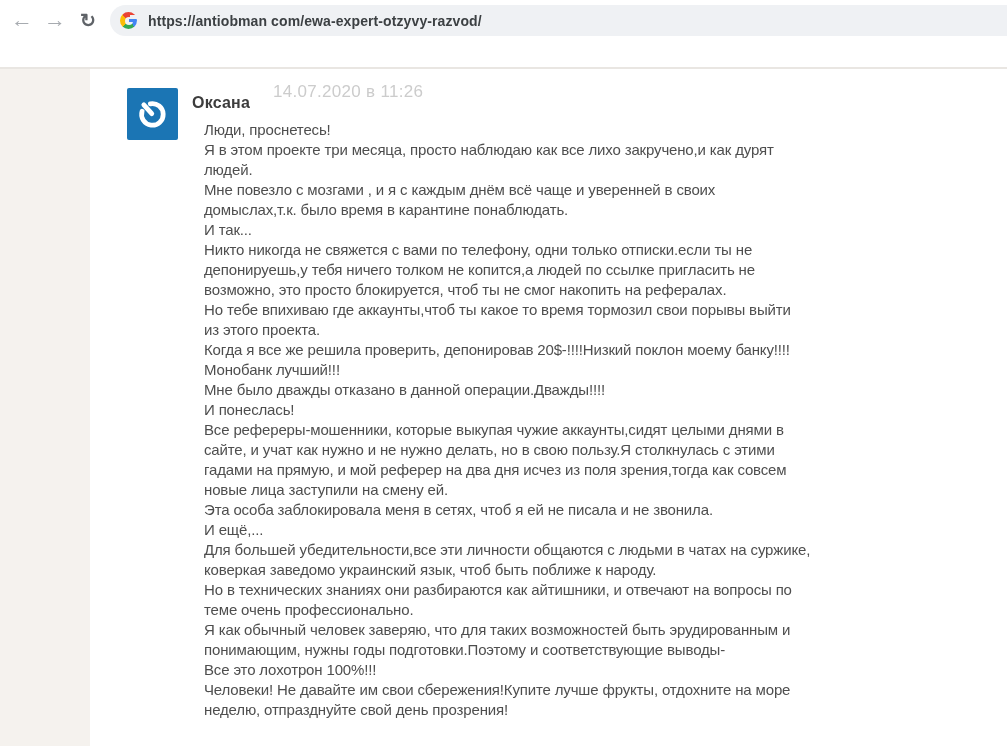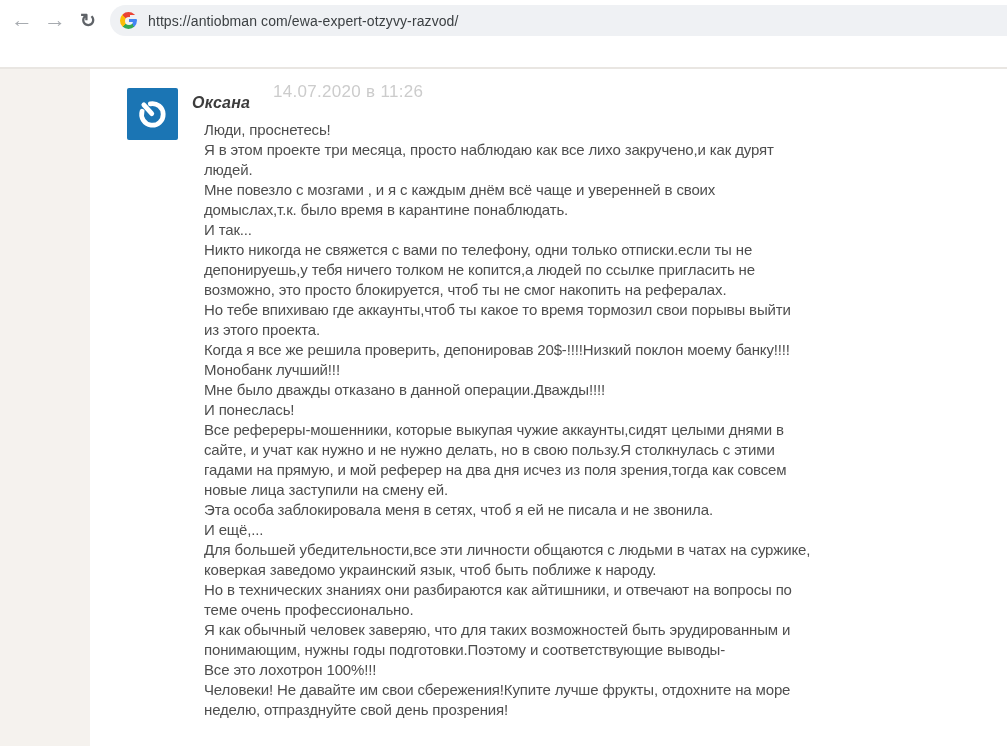--- a/index.html
+++ b/index.html
@@ -9,21 +9,21 @@
   
   .toolbar { position:absolute; left:0; top:0; width:1007px; height:67px; background:#fff; }
   .nav-btn { position:absolute; top:6px; width:26px; height:28px; display:flex;
              align-items:center; justify-content:center; cursor:pointer; user-select:none; }
   .back    { left:9px;  color:var(--toolbar_icon); font-size:22px; }
   .fwd     { left:42px; color:var(--toolbar_icon); font-size:22px; }
   .reload  { left:75px; color:var(--reload_icon);  font-size:19px; font-weight:bold; }
   .addr { position:absolute; left:110px; top:5px; right:-18px; height:31px;
           background:var(--addr_bg); border-radius:16px; display:flex;
           align-items:center; padding-left:10px; }
-  .url { font-size:14px; color:var(--url_text); letter-spacing:0.1px; white-space:nowrap; }
+  .url { font-size:14px; color:var(--url_text); letter-spacing:0.1px; white-space:nowrap;font-weight:bold; }
 
   
   .g-logo { position:relative; width:17px; height:17px; border-radius:50%; flex:none;
             margin-right:11px;
             background:conic-gradient(from -45deg,
               var(--g_red) 0 90deg, var(--g_blue) 90deg 180deg,
               var(--g_green) 180deg 270deg, var(--g_yellow) 270deg 360deg); }
   .g-hole { position:absolute; inset:4.5px; border-radius:50%; background:var(--addr_bg); }
   .g-gap  { position:absolute; left:58%; top:15%; right:0; height:27%; background:var(--addr_bg); }
   .g-bar  { position:absolute; left:50%; top:41%; width:42%; height:18%; background:var(--g_blue); }
@@ -33,21 +33,21 @@
   
   .page { position:absolute; left:0; top:69px; width:1007px; height:683px; background:#fff; }
   .left-strip { position:absolute; left:0; top:0; width:90px; height:677px;
                 background:var(--page_left_bg); }
 
   .avatar { position:absolute; left:127px; top:19px; width:51px; height:52px;
             background:var(--avatar_bg); border-radius:2px; display:flex;
             align-items:center; justify-content:center; }
 
   .author { position:absolute; left:192px; top:25px; font-size:16px; font-weight:bold;
-            color:var(--name_text); letter-spacing:0.2px;font-style:italic; }
+            color:var(--name_text); letter-spacing:0.2px; }
   .timestamp { position:absolute; left:273px; top:13px; font-size:17px;
                color:var(--date_text); letter-spacing:0.3px; }
 
   .body-text { position:absolute; left:192px; top:51px; width:700px;
                font-size:15px; line-height:20px; color:var(--body_text);
                letter-spacing:-0.15px; white-space:pre-line;margin-left:12px; }
 </style>
 </head>
 <body>
 

